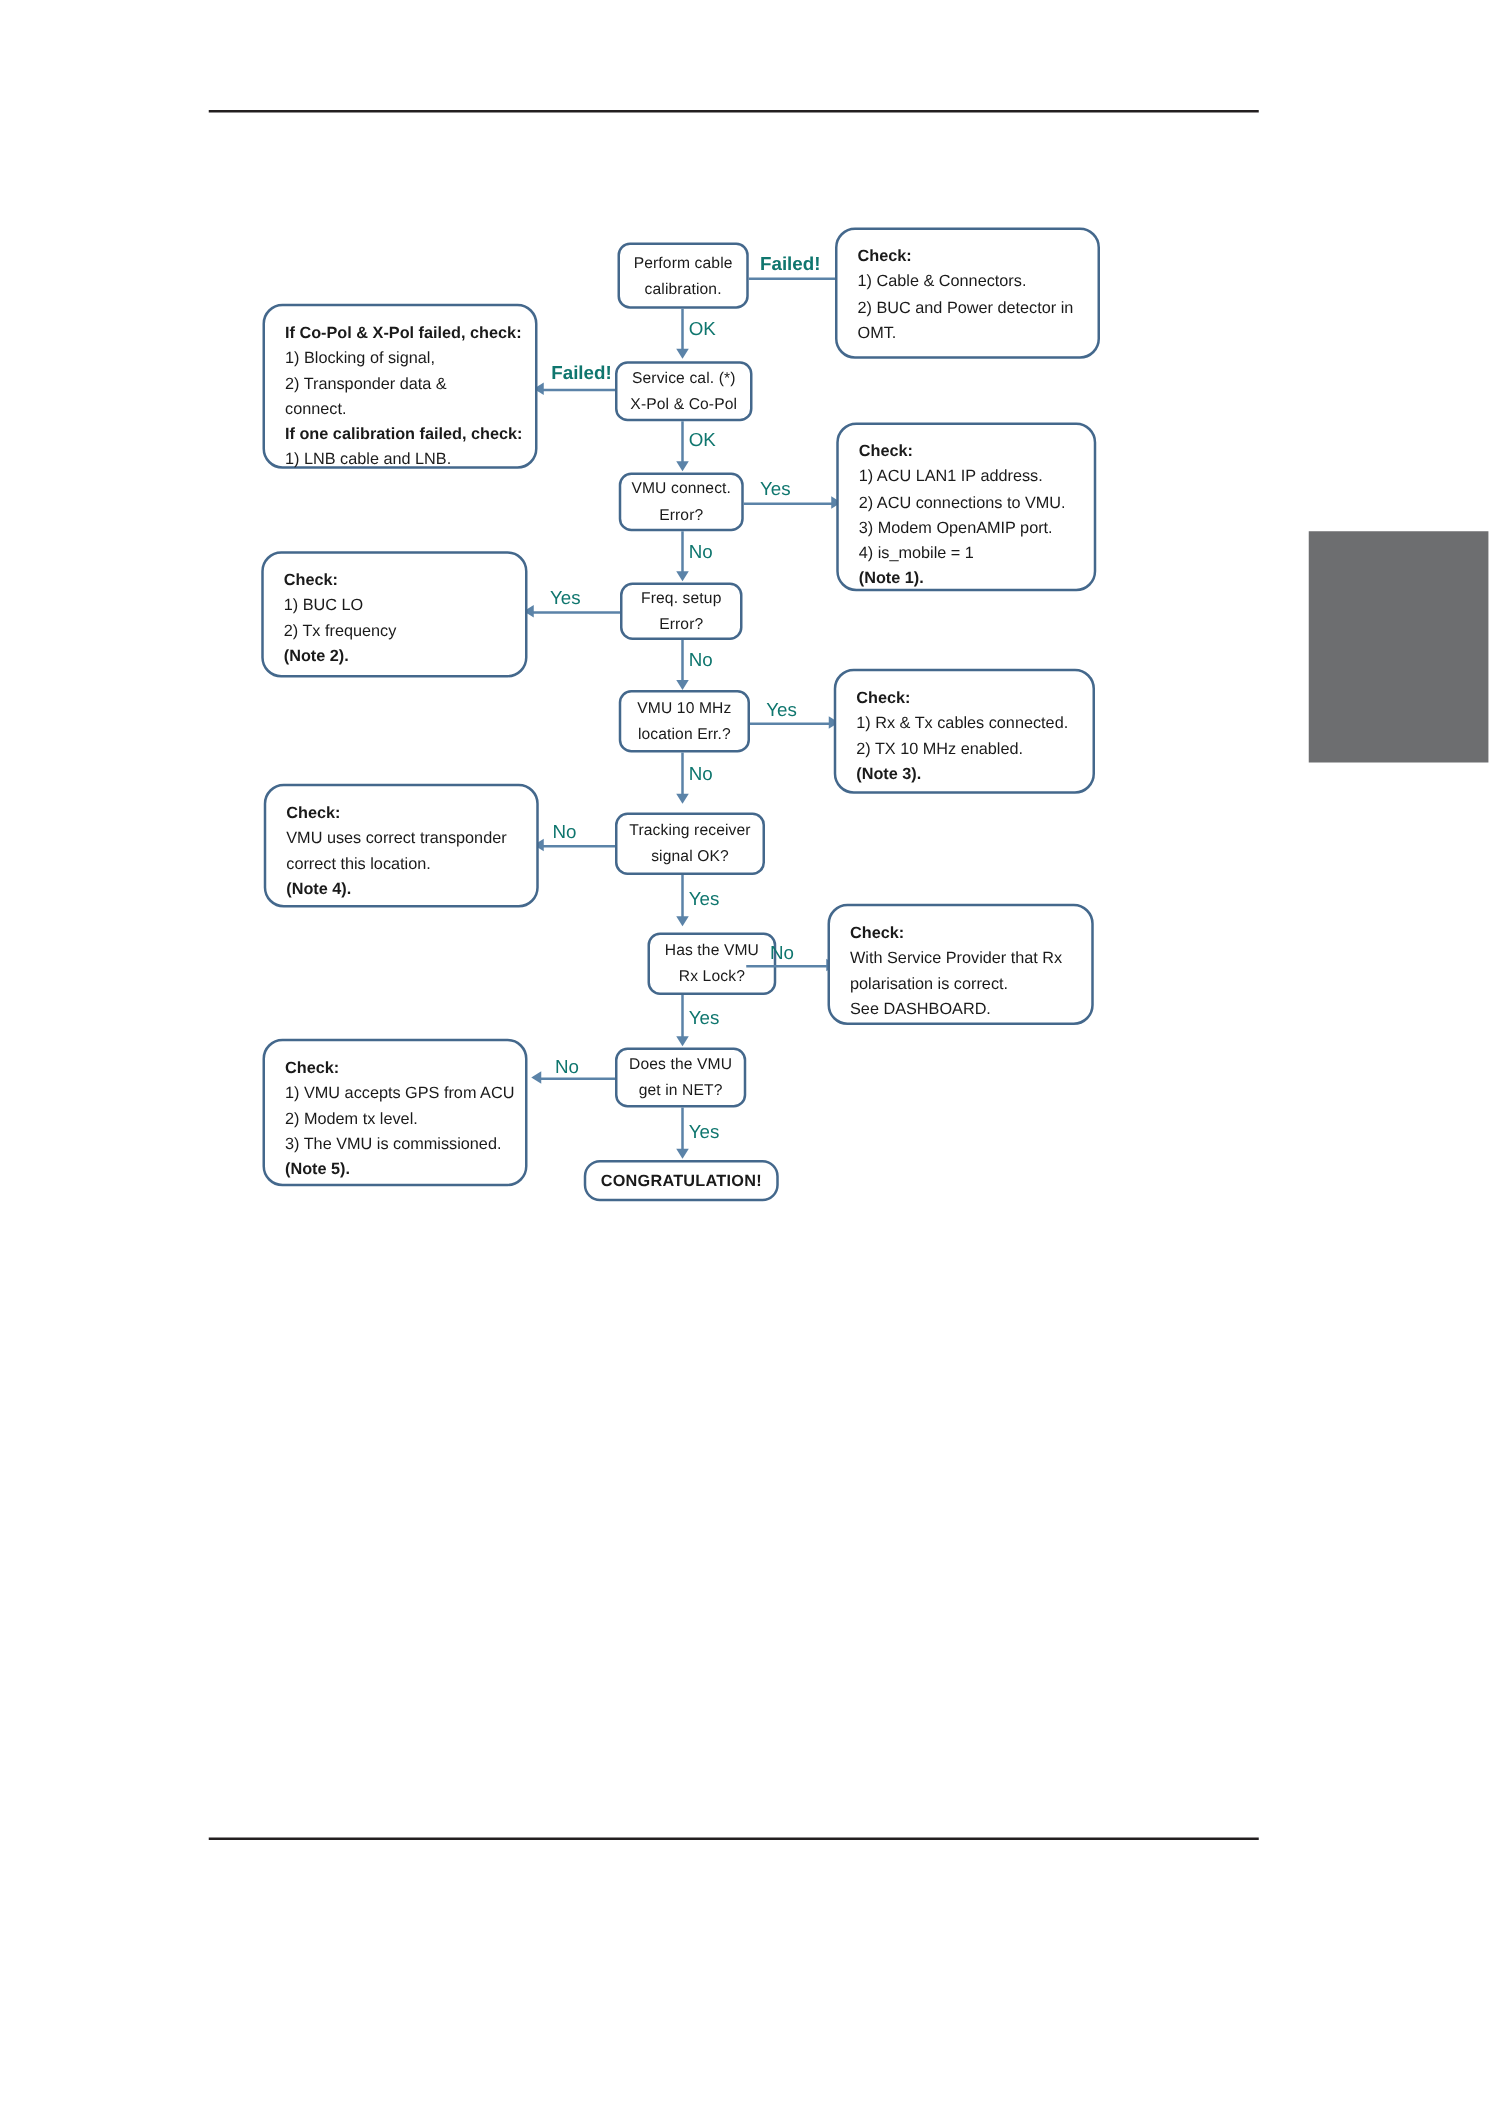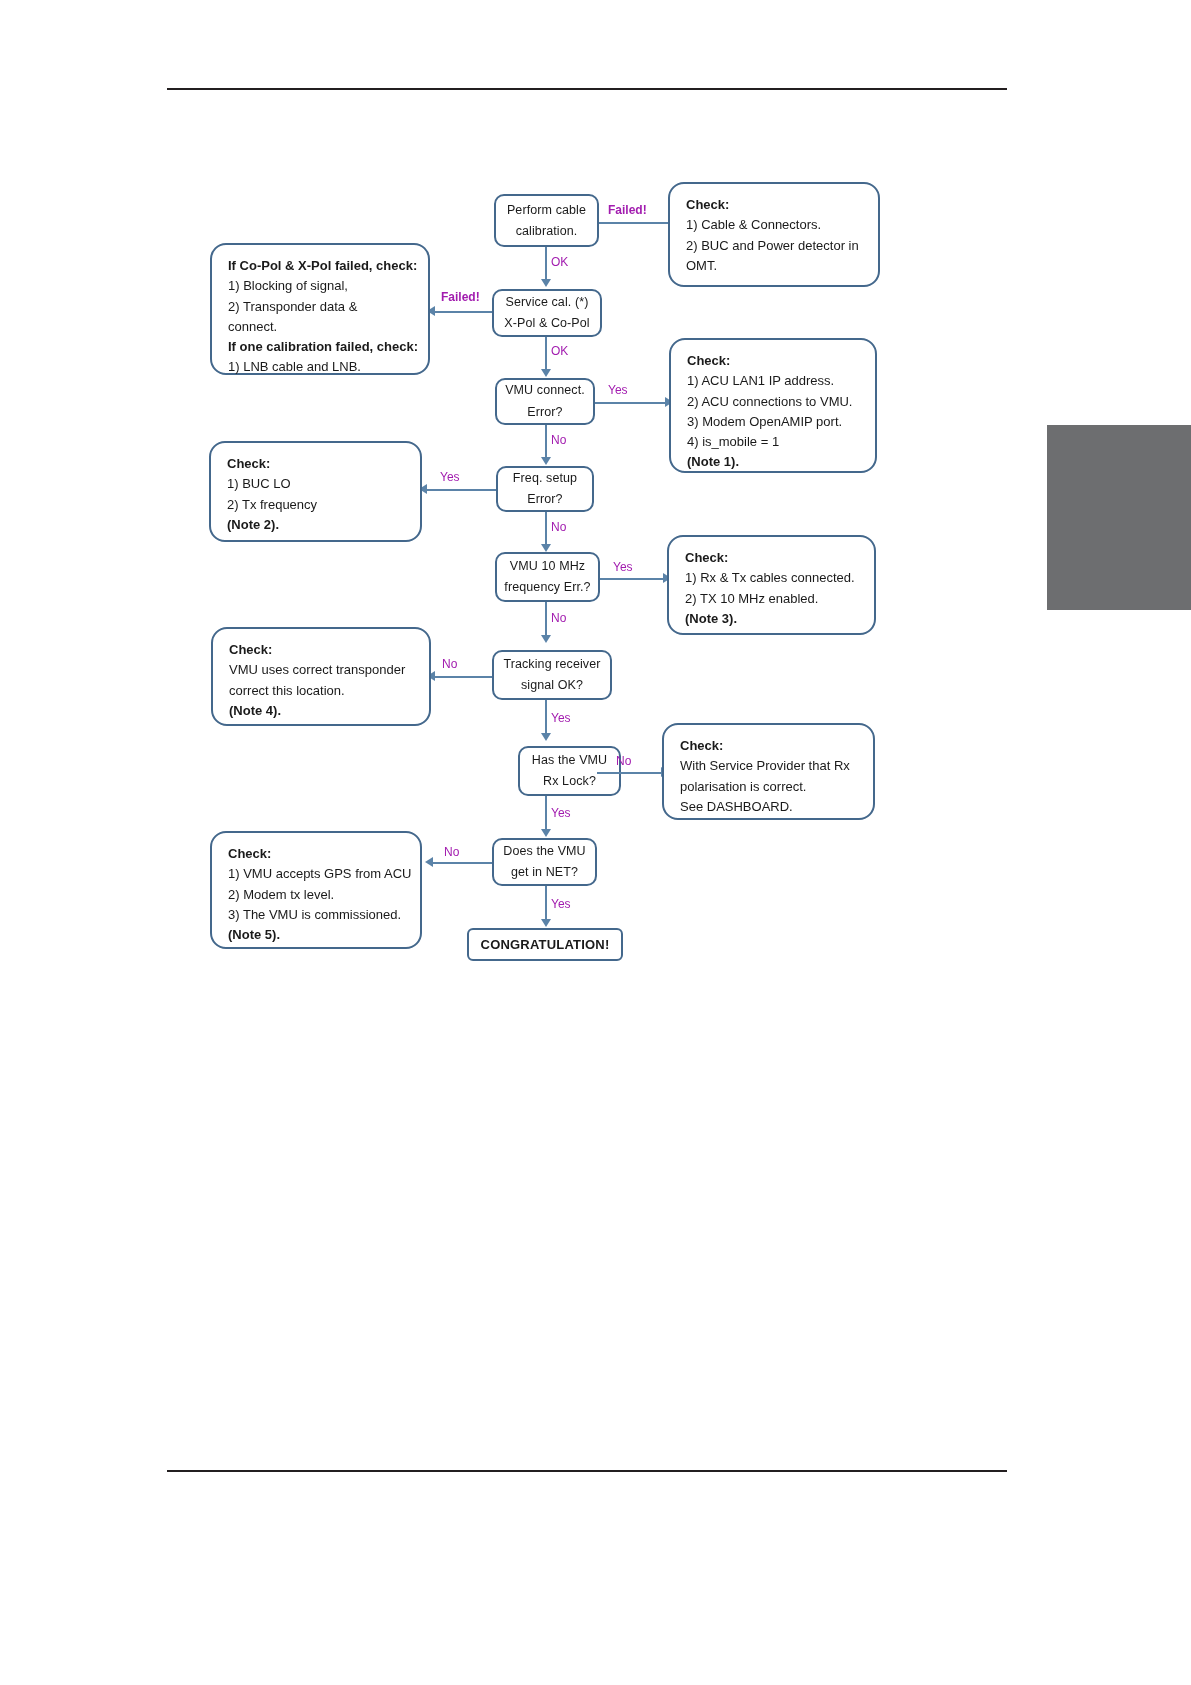--- a/index.html
+++ b/index.html
@@ -113,22 +113,22 @@
     border-left: 8px solid #5b83a8;
   }
   .arrow.left {
     border-top: 5px solid transparent;
     border-bottom: 5px solid transparent;
     border-right: 8px solid #5b83a8;
   }
 
   .elabel {
     position: absolute;
-    font-size: 12px;
-    color: #a21caf;
+    font-size: 15px;
+    color: #0f766e;
     white-space: nowrap;
   }
   .elabel.bold { font-weight: bold; }
 </style>
 </head>
 <body>
 
 <div id="page">
 
   <div class="page-rule top"></div>
@@ -214,21 +214,21 @@
     <span class="ln">2) Tx frequency</span>
     <span class="ln b">(Note 2).</span>
   </div>
 
   <div class="conn v" style="left:545px; top:512px; height:35px;"></div>
   <div class="arrow down" style="left:541px; top:544px;"></div>
   <div class="elabel" style="left:551px; top:520px;">No</div>
 
   <div class="node" style="left:495px; top:552px; width:105px; height:50px;">
     <span class="ln">VMU 10 MHz</span>
-    <span class="ln">frequency Err.?</span>
+    <span class="ln">location Err.?</span>
   </div>
 
   <div class="conn h" style="left:600px; top:578px; width:68px;"></div>
   <div class="arrow right" style="left:663px; top:573px;"></div>
   <div class="elabel" style="left:613px; top:560px;">Yes</div>
 
   <div class="note" style="left:667px; top:535px; width:209px; height:100px;">
     <span class="ln hd">Check:</span>
     <span class="ln">1) Rx &amp; Tx cables connected.</span>
     <span class="ln">2) TX 10 MHz enabled.</span>
@@ -293,17 +293,17 @@
     <span class="ln">1) VMU accepts GPS from ACU</span>
     <span class="ln">2) Modem tx level.</span>
     <span class="ln">3) The VMU is commissioned.</span>
     <span class="ln b">(Note 5).</span>
   </div>
 
   <div class="conn v" style="left:545px; top:886px; height:36px;"></div>
   <div class="arrow down" style="left:541px; top:919px;"></div>
   <div class="elabel" style="left:551px; top:897px;">Yes</div>
 
-  <div class="terminal" style="left:467px; top:928px; width:156px; height:33px;">
+  <div class="terminal" style="left:467px; top:928px; width:156px; height:33px;border-radius:13px;">
     <span>CONGRATULATION!</span>
   </div>
 
 </div>
 
 </body></html>

